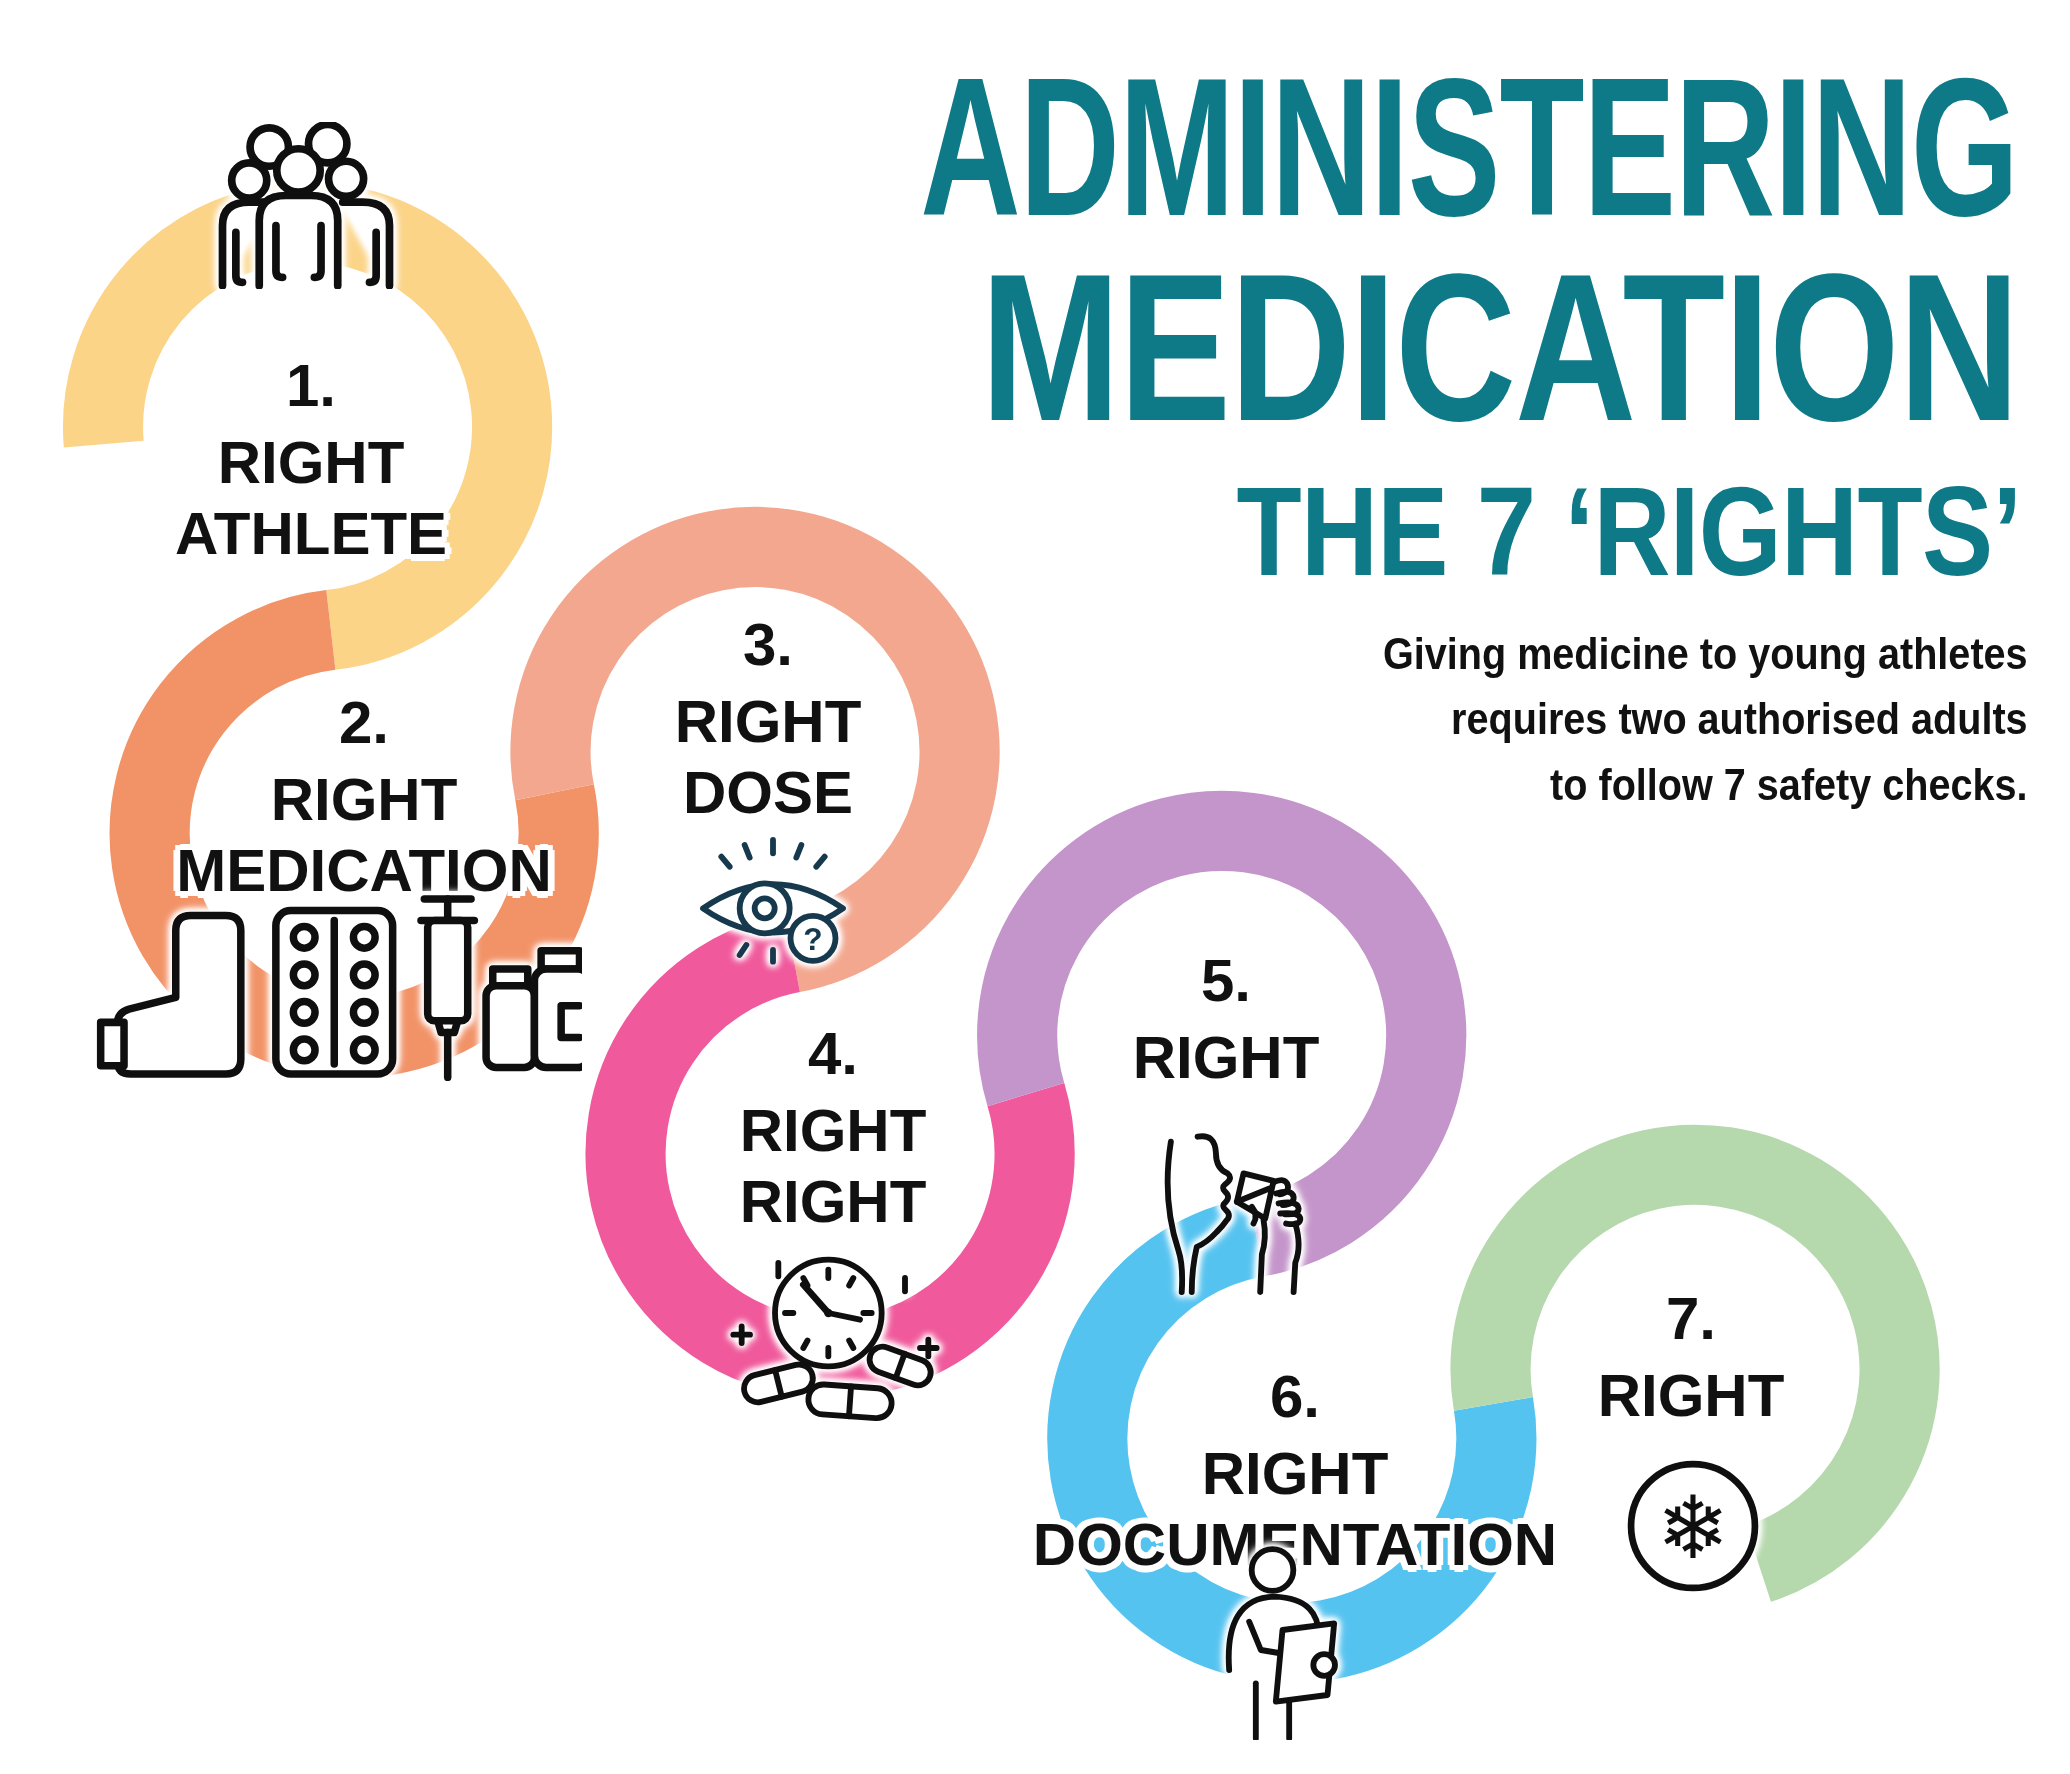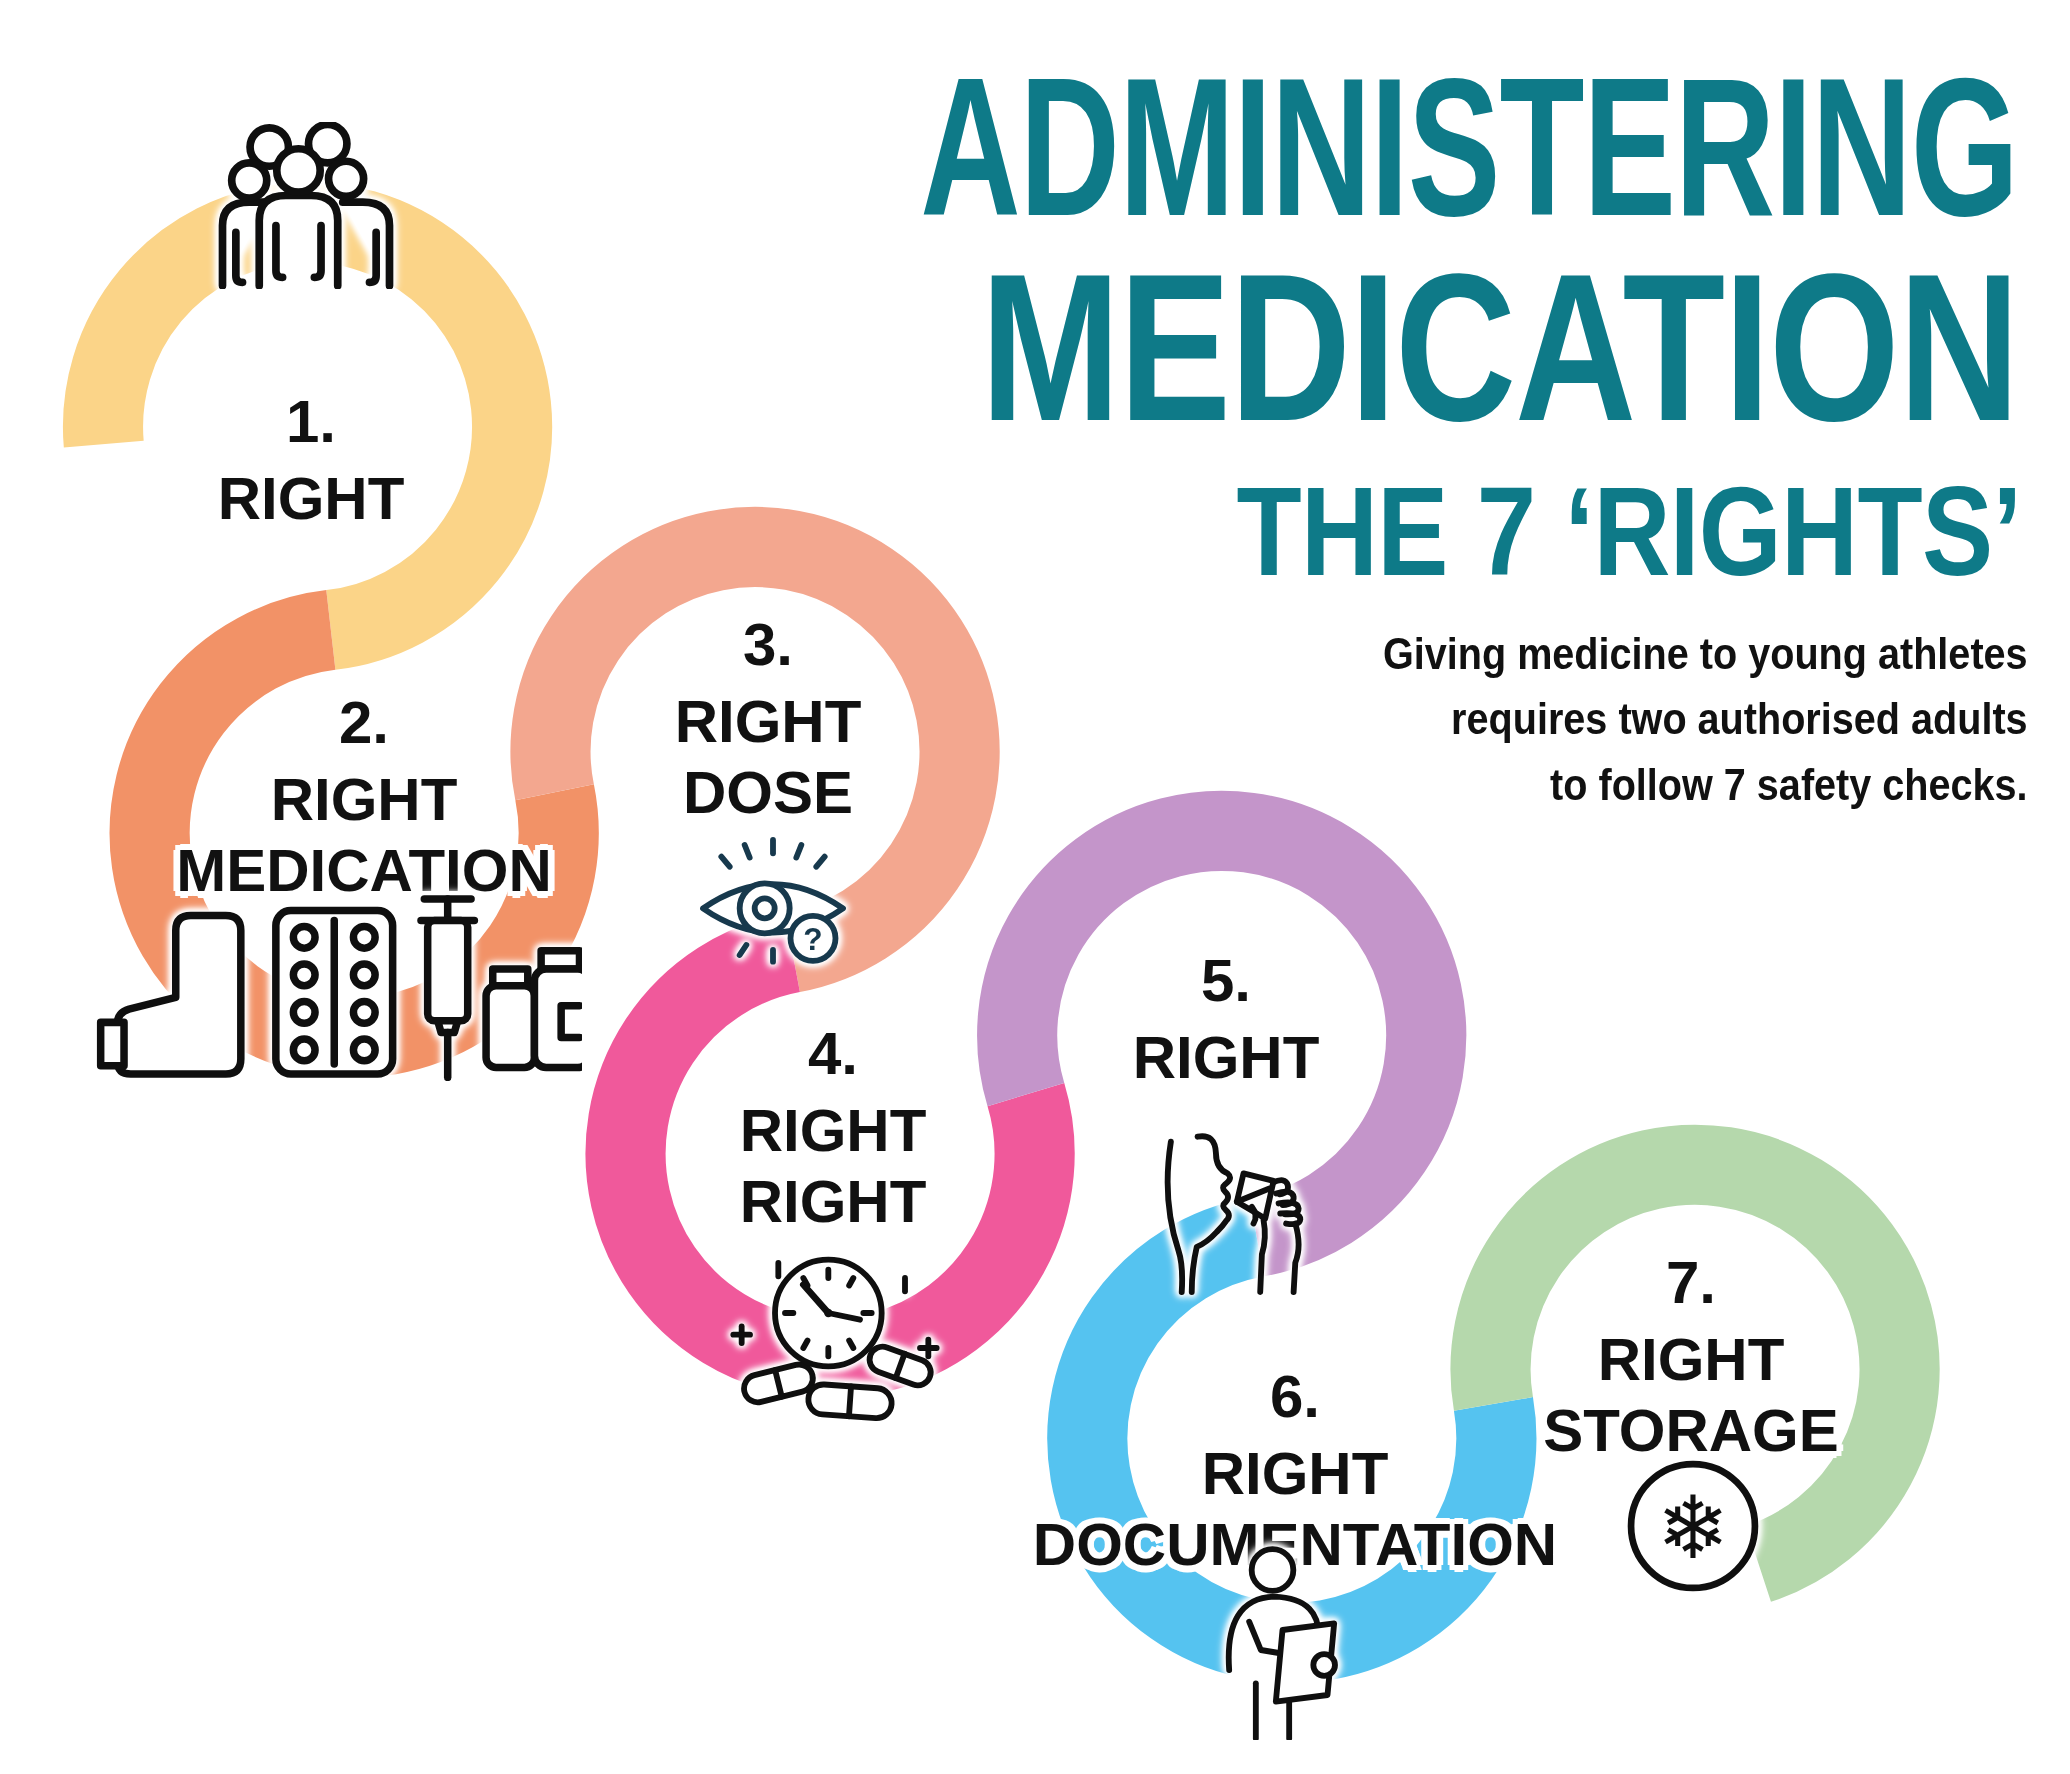--- a/index.html
+++ b/index.html
@@ -63,20 +63,21 @@
   <div class="subtitle">THE 7 ‘RIGHTS’</div>
   <div class="intro">
     <div>Giving medicine to young athletes</div>
     <div>requires two authorised adults</div>
     <div>to follow 7 safety checks.</div>
   </div>
 
   <div class="step" style="left:311px;top:461px;">
     <div class="num">1.</div>
     <div>RIGHT</div>
+    <div>ATHLETE</div>
   </div>
   <div class="step" style="left:364px;top:798px;">
     <div class="num">2.</div>
     <div>RIGHT</div>
     <div>MEDICATION</div>
   </div>
   <div class="step" style="left:768px;top:720px;">
     <div class="num">3.</div>
     <div>RIGHT</div>
     <div>DOSE</div>
@@ -91,21 +92,20 @@
     <div>RIGHT</div>
   </div>
   <div class="step" style="left:1295px;top:1472px;">
     <div class="num">6.</div>
     <div>RIGHT</div>
     <div>DOCUMENTATION</div>
   </div>
   <div class="step" style="left:1691px;top:1358px;">
     <div class="num">7.</div>
     <div>RIGHT</div>
-    <div>STORAGE</div>
   </div>
 
   <div class="icon" style="left:209px;top:122px;width:194px;height:167px;">
     <svg width="194" height="167" viewBox="0 0 116 100">
       <g stroke-width="4.6">
         <path class="strokeW" d="M8,98 V62 Q8,48 24,48 L36,48"></path>
         <path class="stroke" d="M16,66 V92 Q16,96 20,96"></path>
         <path class="strokeW" d="M108,98 V62 Q108,48 92,48 L80,48"></path>
         <path class="stroke" d="M100,66 V92 Q100,96 96,96"></path>
         <path class="strokeW" d="M30,98 V59 Q30,44 46,44 H61 Q77,44 77,59 V98"></path>

